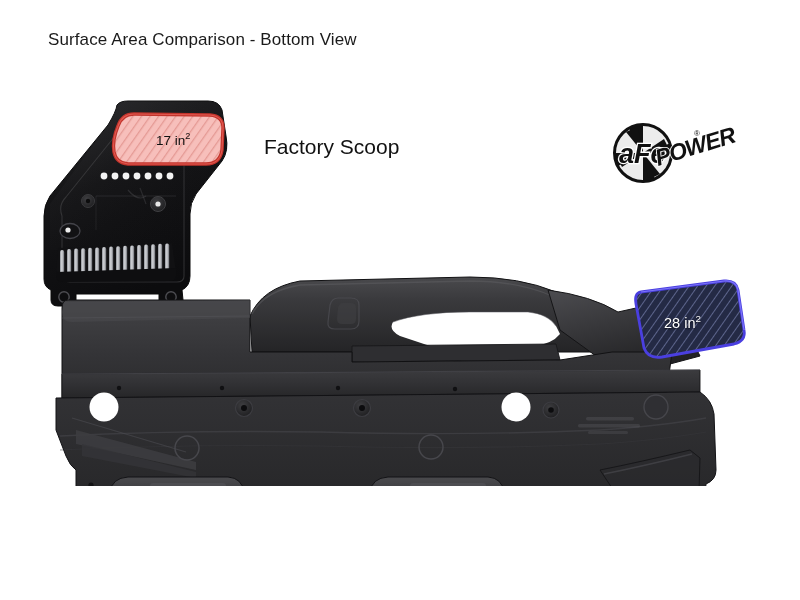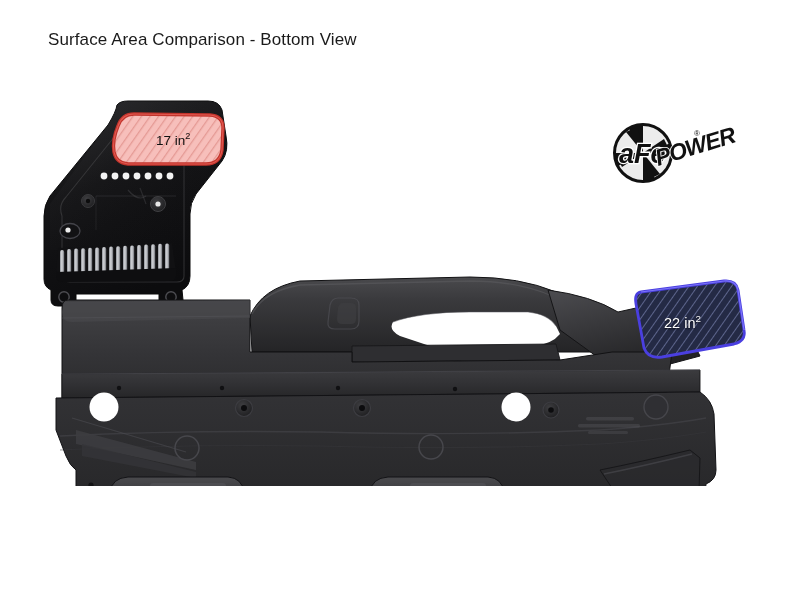--- a/index.html
+++ b/index.html
@@ -396,27 +396,28 @@
                  Q746,341 734,344
                  L662,357
                  Q648,359 644,348
                  L636,304
                  Q634,293 641,292 Z" fill="url(#hatchBlue)" stroke="#4a3fe0" stroke-width="2.8" stroke-linejoin="round"></path>
         <path d="M641,292 L724,281 Q736,280 738,290 L744,330" fill="none" stroke="#8a82ff" stroke-width="1.2" opacity=".8"></path>
       </g>
     </g>
   </svg>
 
+  <div id="factory-scoop-label">Factory Scoop</div>
 
   <div class="area-value" id="small-area-value">
     <span>17 in</span><sup>2</sup>
   </div>
 
   <div class="area-value" id="large-area-value">
-    <span>22 in</span><sup>2</sup>
+    <span>28 in</span><sup>2</sup>
   </div>
 
   <svg id="brand-logo" viewBox="0 0 140 66">
     <g>
 
       <circle cx="45" cy="31" r="28.5" fill="#111111"></circle>
       <path d="M45,2.5 A28.5,28.5 0 0,1 71.8,21.5 L45,31 Z" fill="#ffffff" opacity=".92"></path>
       <path d="M73.5,31 A28.5,28.5 0 0,1 57,57 L45,31 Z" fill="#ffffff" opacity=".92"></path>
       <path d="M45,59.5 A28.5,28.5 0 0,1 19.6,44.3 L45,31 Z" fill="#ffffff" opacity=".92"></path>
       <path d="M16.5,31 A28.5,28.5 0 0,1 31,6.3 L45,31 Z" fill="#ffffff" opacity=".92"></path>

